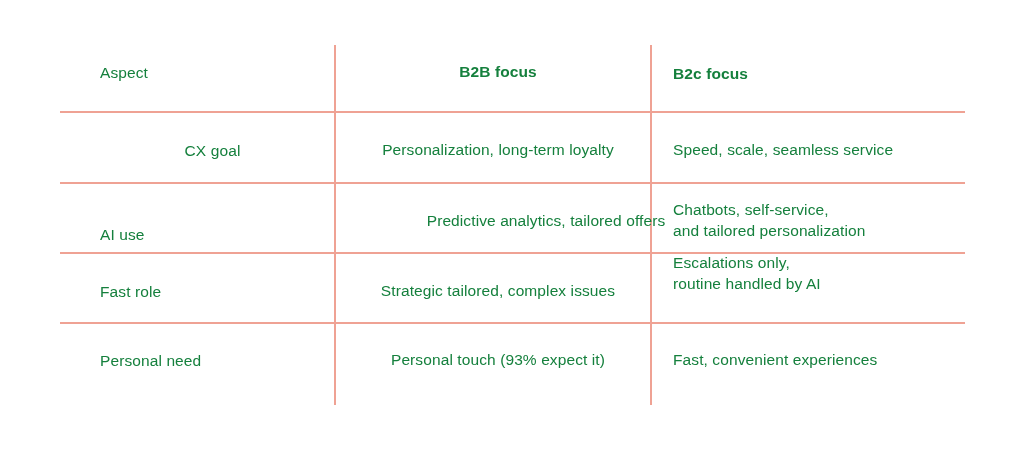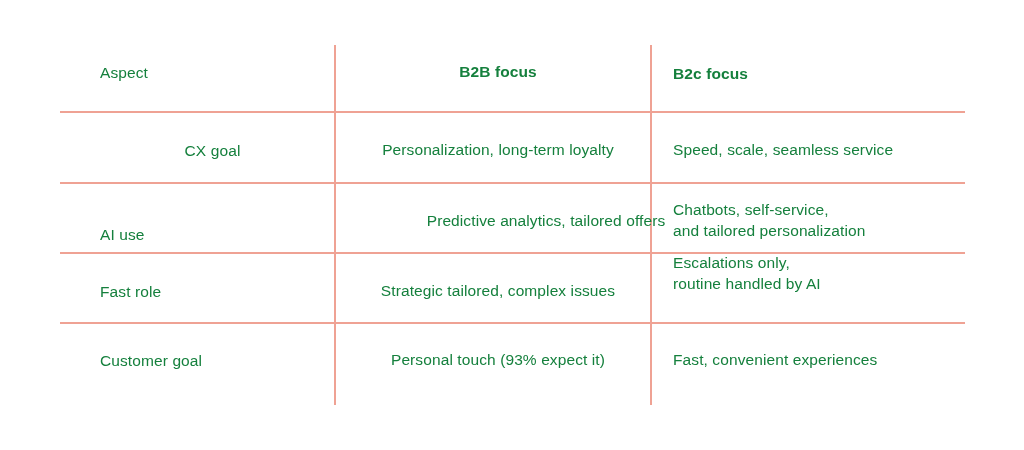--- a/index.html
+++ b/index.html
@@ -97,18 +97,18 @@
   </div>
 
   <div class="row">
     <div class="cell col-1" style="top:281px;">Fast role</div>
     <div class="cell col-2" style="top:280px;">Strategic tailored, complex issues</div>
     <div class="cell col-3" style="top:252px;">Escalations only,
 routine handled by AI</div>
   </div>
 
   <div class="row">
-    <div class="cell col-1" style="top:350px;">Customer goal</div>
+    <div class="cell col-1" style="top:350px;">Personal need</div>
     <div class="cell col-2" style="top:349px;">Personal touch (93% expect it)</div>
     <div class="cell col-3" style="top:349px;">Fast, convenient experiences</div>
   </div>
 
 </div>
 
 </body></html>

